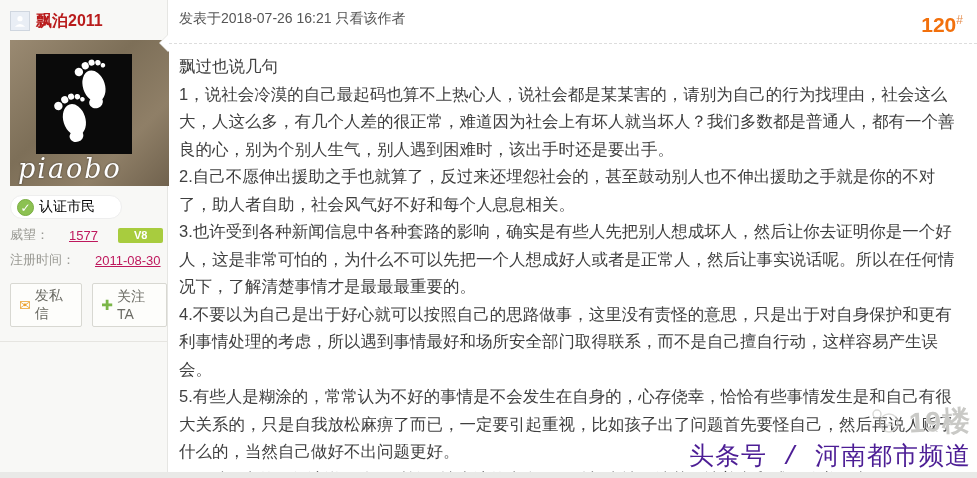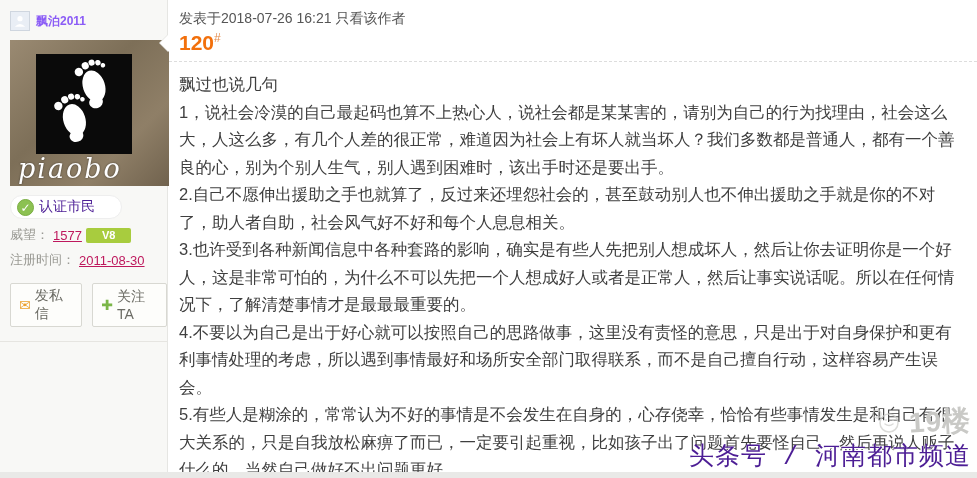--- a/index.html
+++ b/index.html
@@ -7,49 +7,49 @@
   body { font-family:"Liberation Sans","DejaVu Sans",sans-serif; background:#fff; }
   .page { position:relative; width:977px; height:478px; overflow:hidden; background:#fff; }
 
   
   .sidebar { position:absolute; left:0; top:0; width:168px; height:478px;
              background:#f8f8f6; border-right:1px solid #e6e6e3; }
   .sidebar-card { padding:8px 0 14px 10px; border-bottom:1px solid #e6e5e1; }
   .user-row { display:flex; align-items:center; gap:6px; height:26px; }
   .mini-avatar { width:20px; height:20px; background:#e9eef5; border:1px solid #cfd6df;
                  display:flex; align-items:center; justify-content:center; }
-  .username { color:#8b5cf6; font-weight:bold; font-size:12px; cursor:pointer; }
+  .username { color:#b91c1c; font-weight:bold; font-size:16px; cursor:pointer; }
   .avatar { position:relative; width:168px; height:146px; margin-top:6px; cursor:pointer;
             background:linear-gradient(135deg,#9a8a72 0%,#7d6f58 40%,#8f7f67 70%,#6d5f4b 100%); }
   .avatar-black { position:absolute; left:26px; top:14px; width:96px; height:100px; background:#0a0a0a; }
   .avatar-script { position:absolute; left:8px; bottom:2px; width:140px;
                    font-family:"DejaVu Serif",serif; font-style:italic; font-size:27px;
                    color:#fff; letter-spacing:2px; text-shadow:0 0 2px rgba(0,0,0,.55); }
   .verify-row { display:flex; align-items:center; gap:5px; margin-top:9px;
                 background:#fff; border:1px solid #eee; border-radius:12px;
                 width:112px; padding:2px 6px; }
   .check-circle { width:17px; height:17px; border-radius:50%; background:#8cc152; color:#fff;
                   font-size:12px; line-height:17px; text-align:center; font-weight:bold;
                   border:1px solid #79ad41; }
-  .verify-text { color:#4c1d95; font-size:14px; }
-  .stat-row { margin-top:7px; font-size:13px; color:#9a9a94; display:flex; align-items:center; gap:4px; }
+  .verify-text { color:#000000; font-size:14px; }
+  .stat-row { margin-top:7px; font-size:13px; color:#9a9a94; display:flex; align-items:center; gap:20px; }
   .stat-val { color:#be185d;text-decoration:underline; }
   .level-badge { background:#a8cc3e; color:#fff; font-size:11px; font-weight:bold;
                  padding:1px 16px; border-radius:2px; line-height:13px; }
   .btn-row { display:flex; gap:10px; margin-top:14px; }
   .side-btn { display:flex; align-items:center; gap:4px; background:#fdfdfb;
               border:1px solid #d8d8d2; border-radius:2px; padding:3px 8px;
               font-size:14px; color:#6b6b64; cursor:pointer; }
   .icon-mail { color:#eba02c; font-size:14px; }
   .icon-plus { color:#7ab648; font-weight:bold; font-size:14px; }
 
   
   .content { position:absolute; left:169px; top:0; width:808px; height:478px; background:#fff; }
   .post-header { position:relative; display:flex; justify-content:space-between; align-items:flex-start;
-                 padding:10px 14px 8px 10px; border-bottom:1px dashed #ddd;flex-direction:column; }
+                 padding:10px 14px 8px 10px; border-bottom:1px dashed #ddd; }
   .post-meta { font-size:14px; color:#555; }
   .view-author { color:#555; cursor:pointer; }
   .floor { color:#f2700c; font-weight:bold; font-size:21px; line-height:20px; }
   .floor sup { font-size:12px; font-weight:normal; color:#e58b4a; }
   .bubble-arrow { position:absolute; left:-9px; top:34px; width:0; height:0;
                   border-top:9px solid transparent; border-bottom:9px solid transparent;
                   border-right:9px solid #fff; filter:drop-shadow(-1px 0 0 #e6e6e3); }
   .post-body { position:relative; padding:9px 10px 0 10px; font-size:16.5px; line-height:27.5px;
                color:#3f3f3f; }
   .post-body p { margin:0; }

